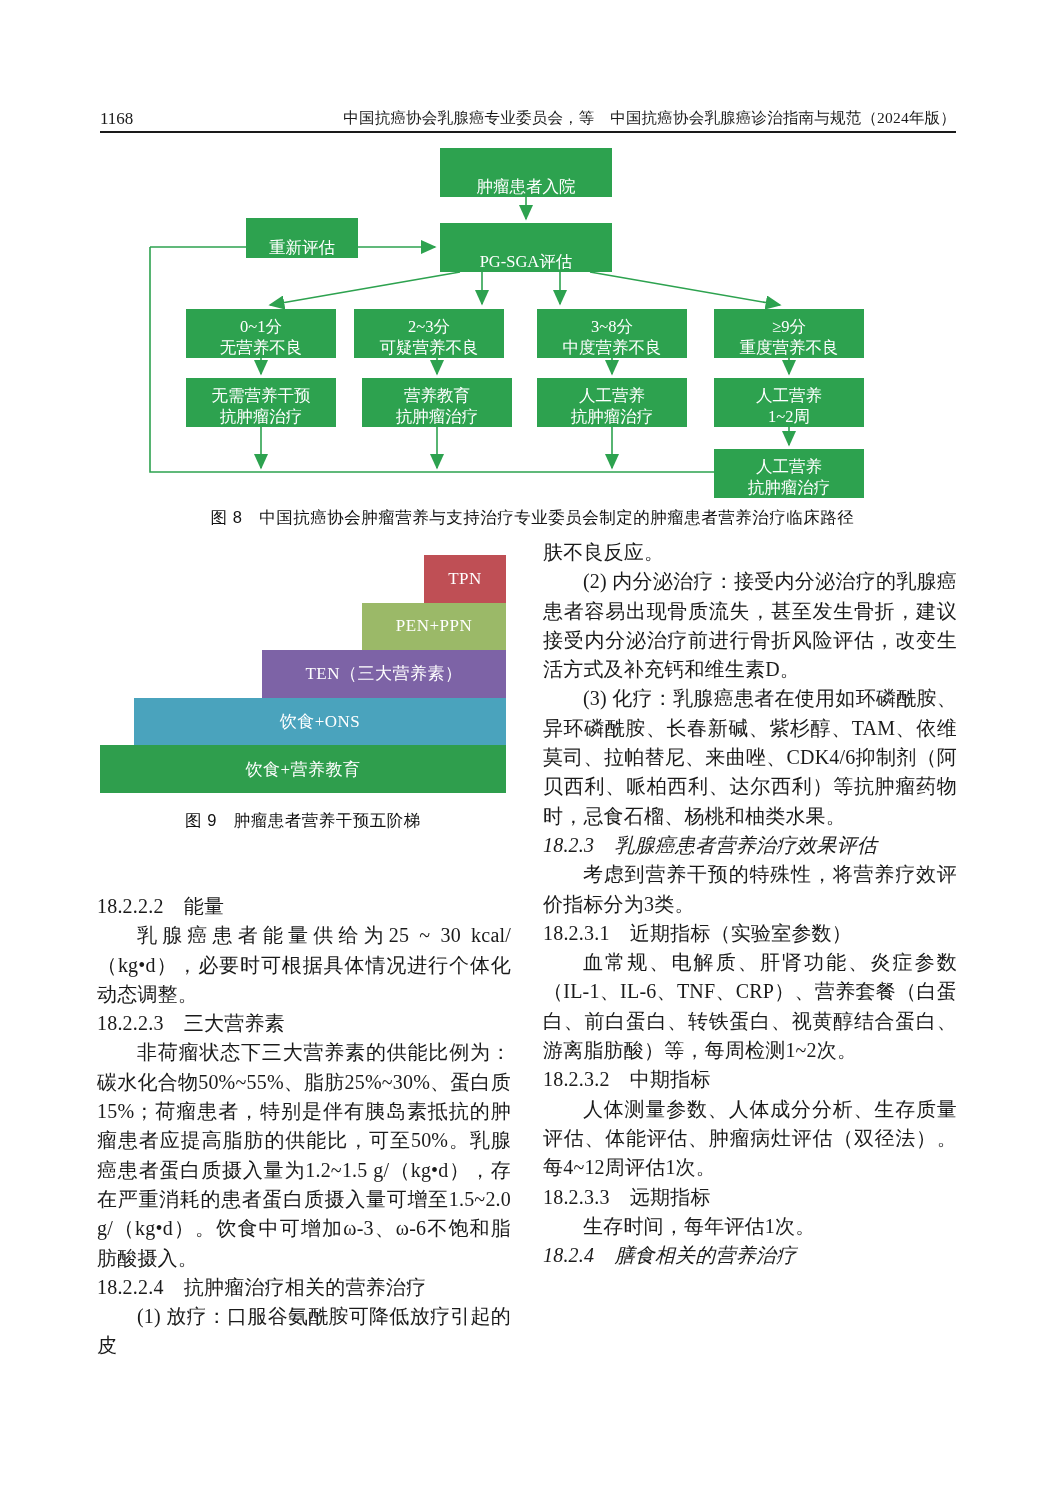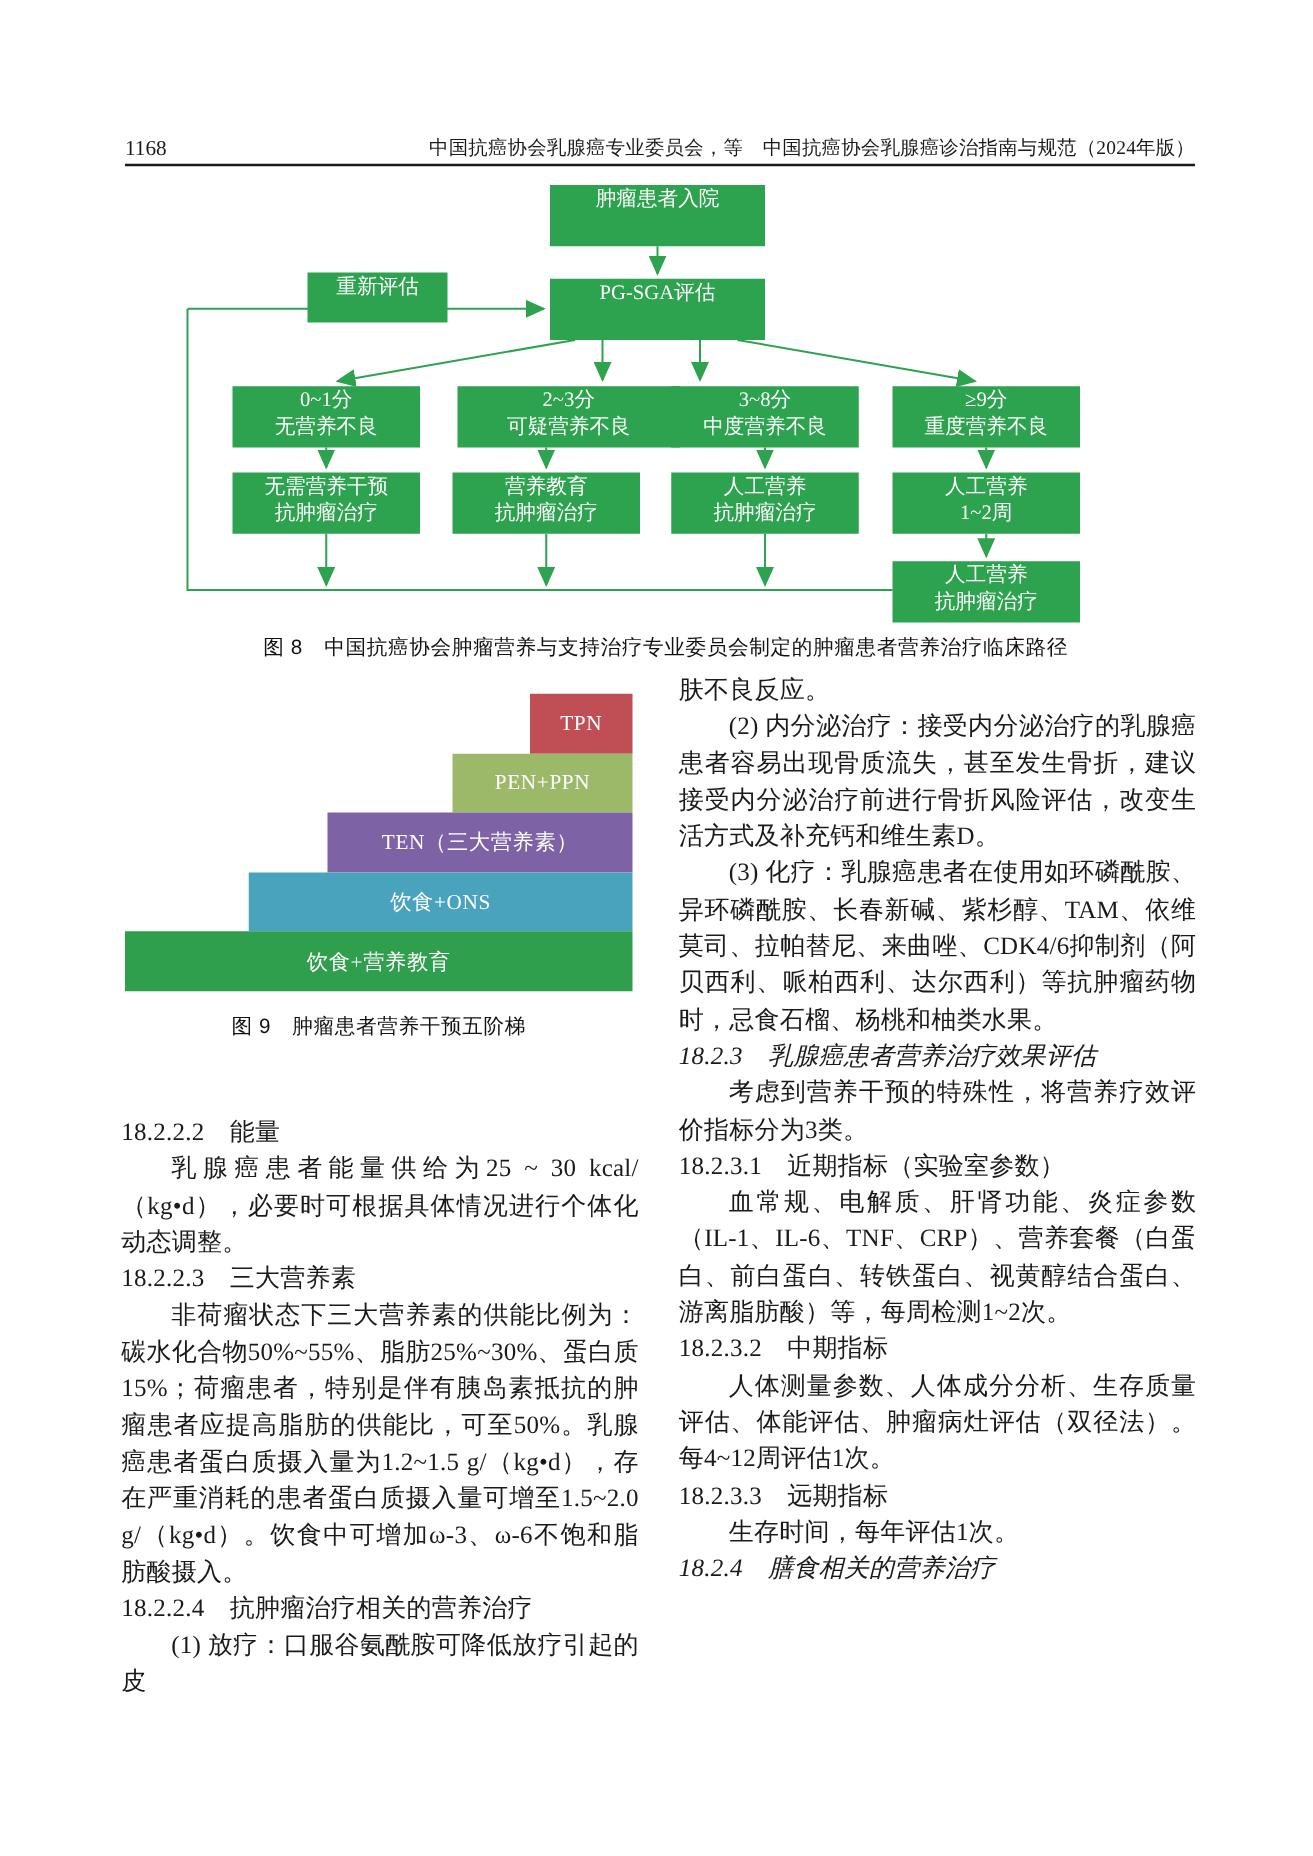--- a/index.html
+++ b/index.html
@@ -18,21 +18,21 @@
   .pg-header .journal { font-size:15.5px; letter-spacing:0.2px; }
   .header-rule {
     position:absolute; left:100px; top:131px; width:856px; height:2px;
     background:#1a1a1a;
   }
   
   .flowchart { position:absolute; left:110px; top:145px; width:845px; height:365px; }
   .flowchart svg { position:absolute; left:0; top:0; color:var(--green,#2da24f); }
   .fnode {
     position:absolute; background:var(--green,#2da24f); color:#ffffff;
-    display:flex; flex-direction:column; align-items:center; justify-content:flex-start;
+    display:flex; flex-direction:column; align-items:center; justify-content:flex-end;
     font-size:16.5px; line-height:21px; text-align:center;
   }
   .fig-caption {
     position:absolute; font-weight:normal; font-size:16.5px; color:#111;
     font-family:"Liberation Sans","DejaVu Sans",sans-serif;
     text-align:center; letter-spacing:0.5px;
   }
   .cap8 { left:110px; top:507px; width:845px; }
   .cap9 { left:100px; top:810px; width:406px; }
   
@@ -104,21 +104,21 @@
     <span>重新评估</span>
   </div>
   <div class="fnode" style="left:330px;top:78px;width:172px;height:49px">
     <span>PG-SGA评估</span>
   </div>
 
   <div class="fnode" style="left:76px;top:164px;width:150px;height:49px">
     <span>0~1分</span>
       <span>无营养不良</span>
   </div>
-  <div class="fnode" style="left:256px;top:164px;width:178px;height:49px">
+  <div class="fnode" style="left:244px;top:164px;width:150px;height:49px">
     <span>2~3分</span>
       <span>可疑营养不良</span>
   </div>
   <div class="fnode" style="left:427px;top:164px;width:150px;height:49px">
     <span>3~8分</span>
       <span>中度营养不良</span>
   </div>
   <div class="fnode" style="left:604px;top:164px;width:150px;height:49px">
     <span>≥9分</span>
       <span>重度营养不良</span>
@@ -156,21 +156,21 @@
     </div>
 
     <div class="step" style="background: rgb(155, 185, 104); width: 144px;">
       <span>PEN+PPN</span>
     </div>
 
     <div class="step" style="background: rgb(125, 99, 166); width: 244px;">
       <span>TEN（三大营养素）</span>
     </div>
 
-    <div class="step" style="background: rgb(74, 163, 189); width: 307px;">
+    <div class="step" style="background: rgb(74, 163, 189); width: 372px;">
       <span>饮食+ONS</span>
     </div>
 
     <div class="step" style="background: rgb(47, 158, 77); width: 406px; justify-content: center;">
       <span>饮食+营养教育</span>
     </div>
   </div>
 <div class="fig-caption cap9">图 9　肿瘤患者营养干预五阶梯</div>
 
 <div class="col col-left">

